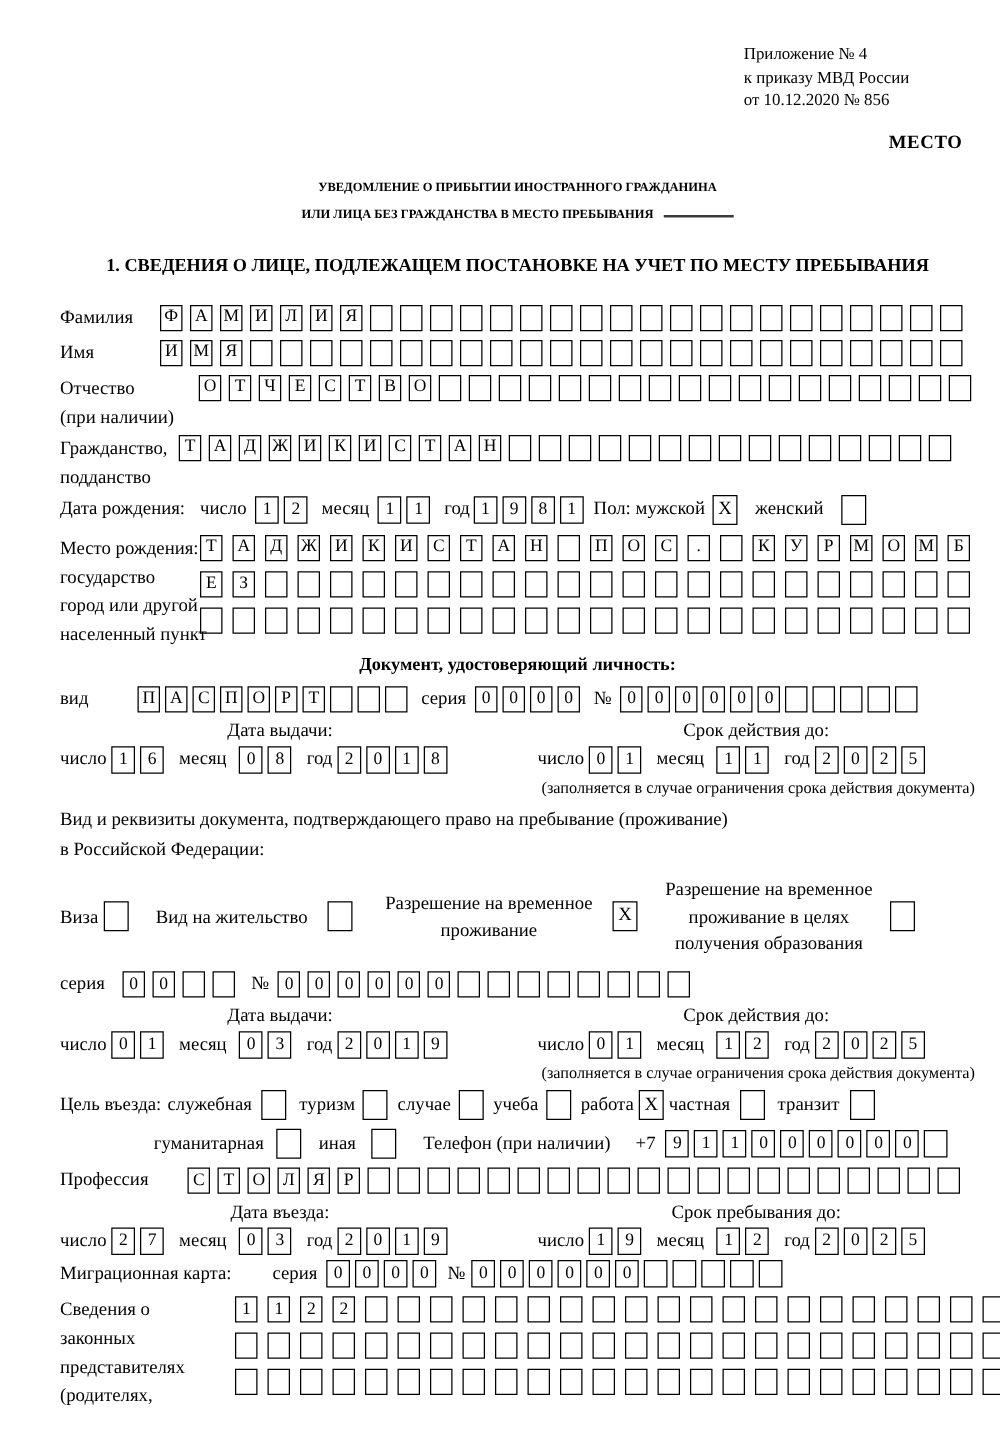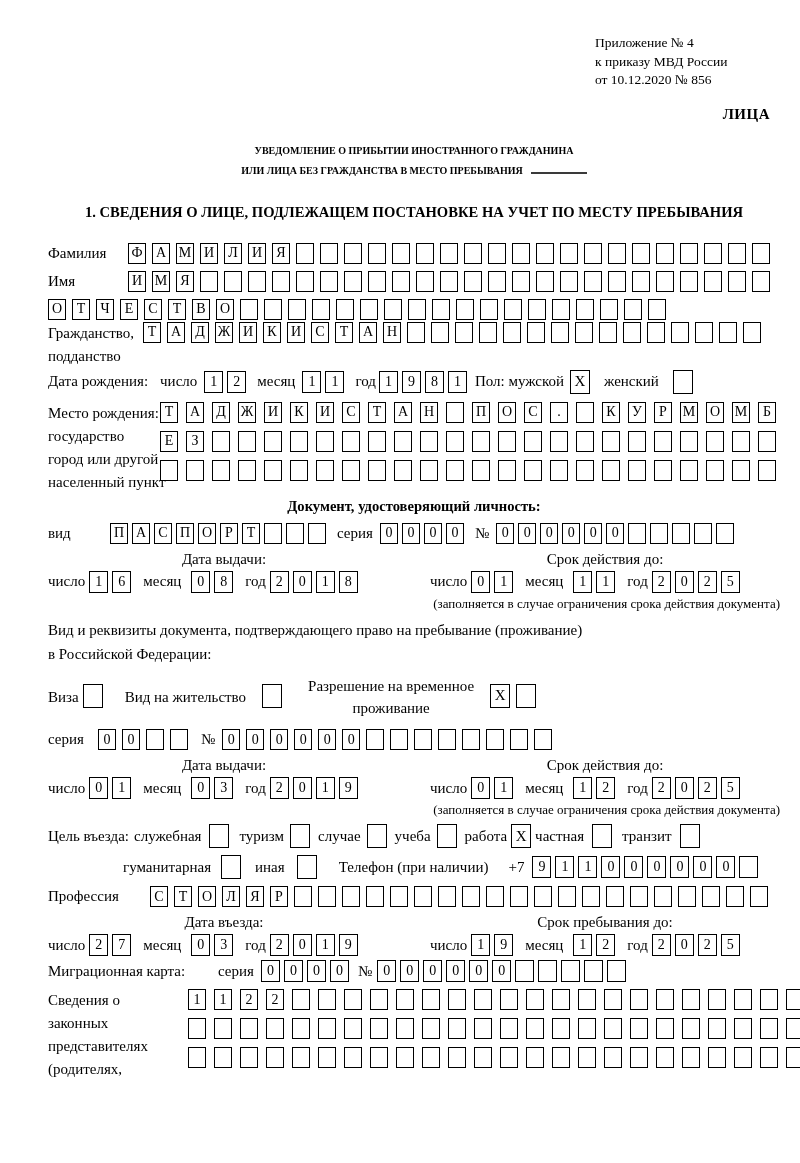--- a/index.html
+++ b/index.html
@@ -49,21 +49,21 @@
 <body>
 
 <div class="page">
 
   <div class="hdr">
     <div>Приложение № 4</div>
     <div>к приказу МВД России</div>
     <div>от 10.12.2020 № 856</div>
   </div>
 
-  <div class="forma">ЛИЦА</div>
+  <div class="forma">МЕСТО</div>
 
   <div class="title">
     <div>УВЕДОМЛЕНИЕ О ПРИБЫТИИ ИНОСТРАННОГО ГРАЖДАНИНА</div>
     <div><span>ИЛИ ЛИЦА БЕЗ ГРАЖДАНСТВА В МЕСТО ПРЕБЫВАНИЯ</span><span class="blank"></span></div>
   </div>
 
   <div class="sec">1. СВЕДЕНИЯ О ЛИЦЕ, ПОДЛЕЖАЩЕМ ПОСТАНОВКЕ НА УЧЕТ ПО МЕСТУ ПРЕБЫВАНИЯ</div>
 
   <div class="formbody">
 
@@ -127,20 +127,24 @@
           <span class="cbox"></span>
           <span class="cbox"></span>
           <span class="cbox"></span>
           <span class="cbox"></span>
           <span class="cbox"></span>
           <span class="cbox"></span>
         </span>
     </div>
 
     <div class="frow top" style="margin-bottom:2px">
+      <span class="lblcol" style="width:111px">
+        <div>Отчество</div>
+        <div>(при наличии)</div>
+      </span>
       <span class="boxes">
           <span class="cbox">О</span>
           <span class="cbox">Т</span>
           <span class="cbox">Ч</span>
           <span class="cbox">Е</span>
           <span class="cbox">С</span>
           <span class="cbox">Т</span>
           <span class="cbox">В</span>
           <span class="cbox">О</span>
           <span class="cbox"></span>
@@ -415,20 +419,21 @@
           <span class="cbox"></span>
         </span>
       <span class="vlbl" style="margin-left:22px">Вид на жительство</span>
       <span class="boxes chk" style="margin-left:16px">
           <span class="cbox"></span>
         </span>
       <span class="vlbl c" style="width:182px;margin-left:18px">Разрешение на временное проживание</span>
       <span class="boxes chk" style="margin-left:8px">
           <span class="cbox">X</span>
         </span>
+      <span class="vlbl c" style="width:182px;margin-left:14px">Разрешение на временное проживание в целях получения образования</span>
       <span class="boxes chk" style="margin-left:6px">
           <span class="cbox"></span>
         </span>
     </div>
 
     <div class="frow">
       <span class="lbl" style="margin-right:14px">серия</span>
       <span class="boxes">
           <span class="cbox">0</span>
           <span class="cbox">0</span>

